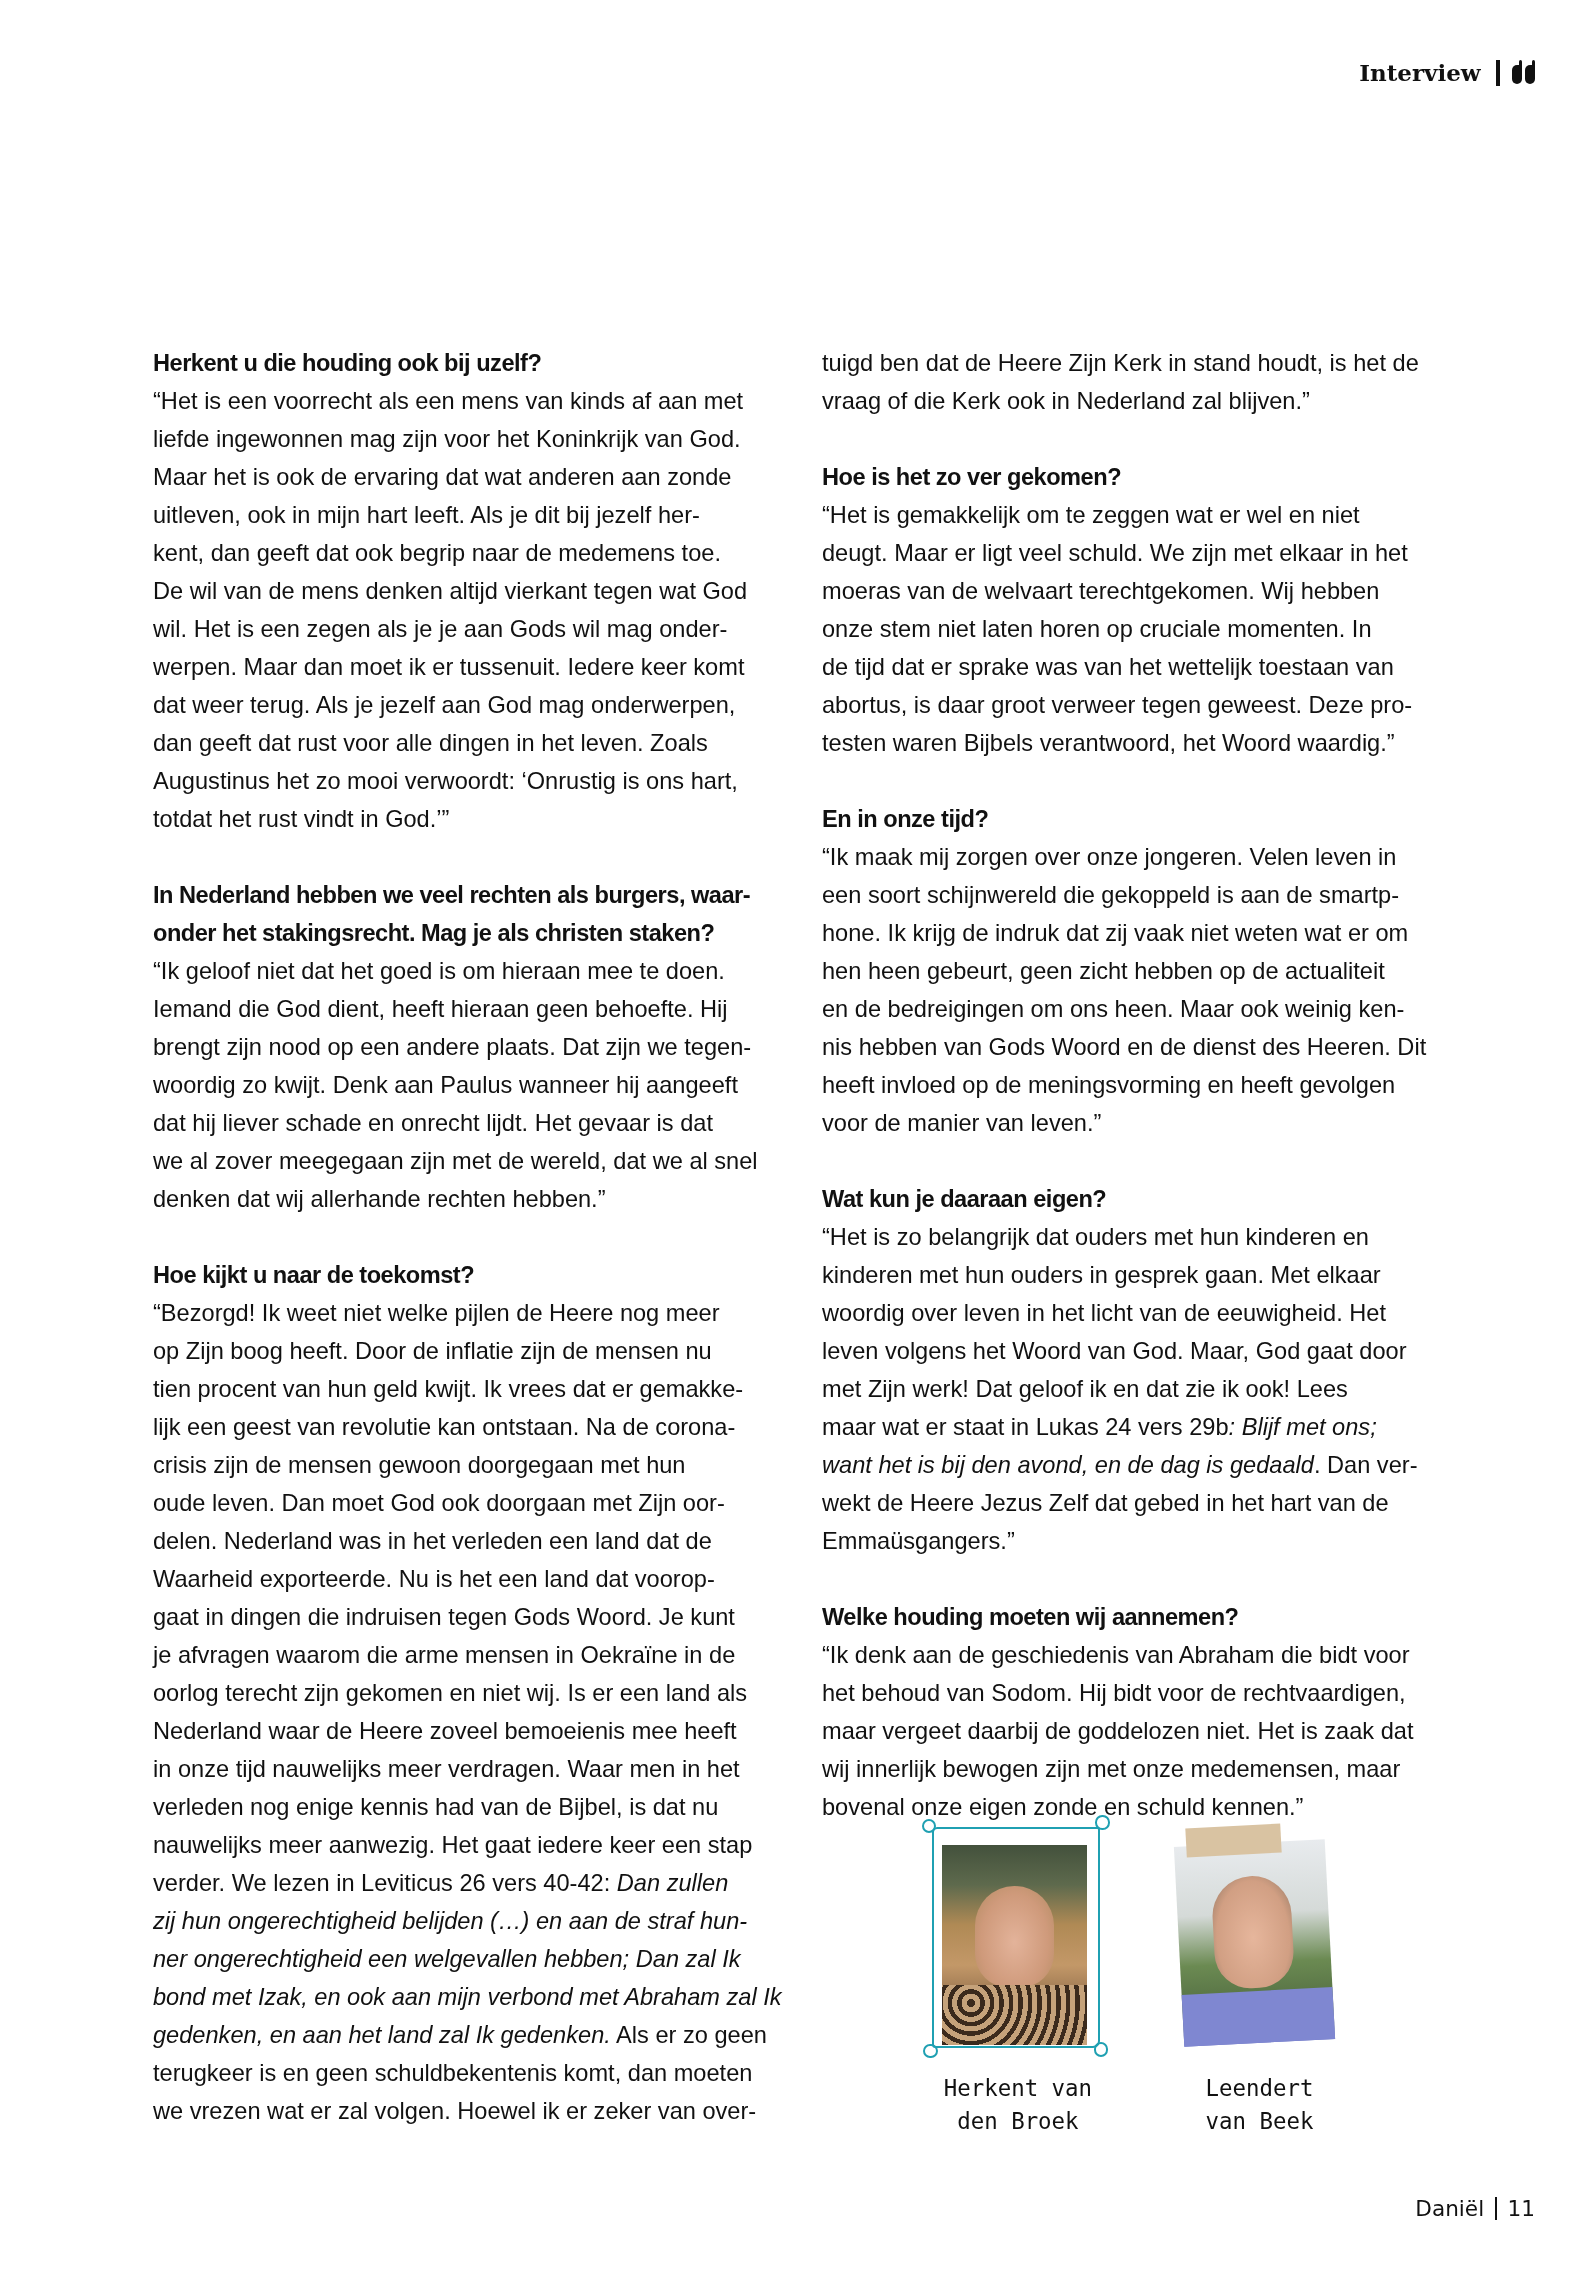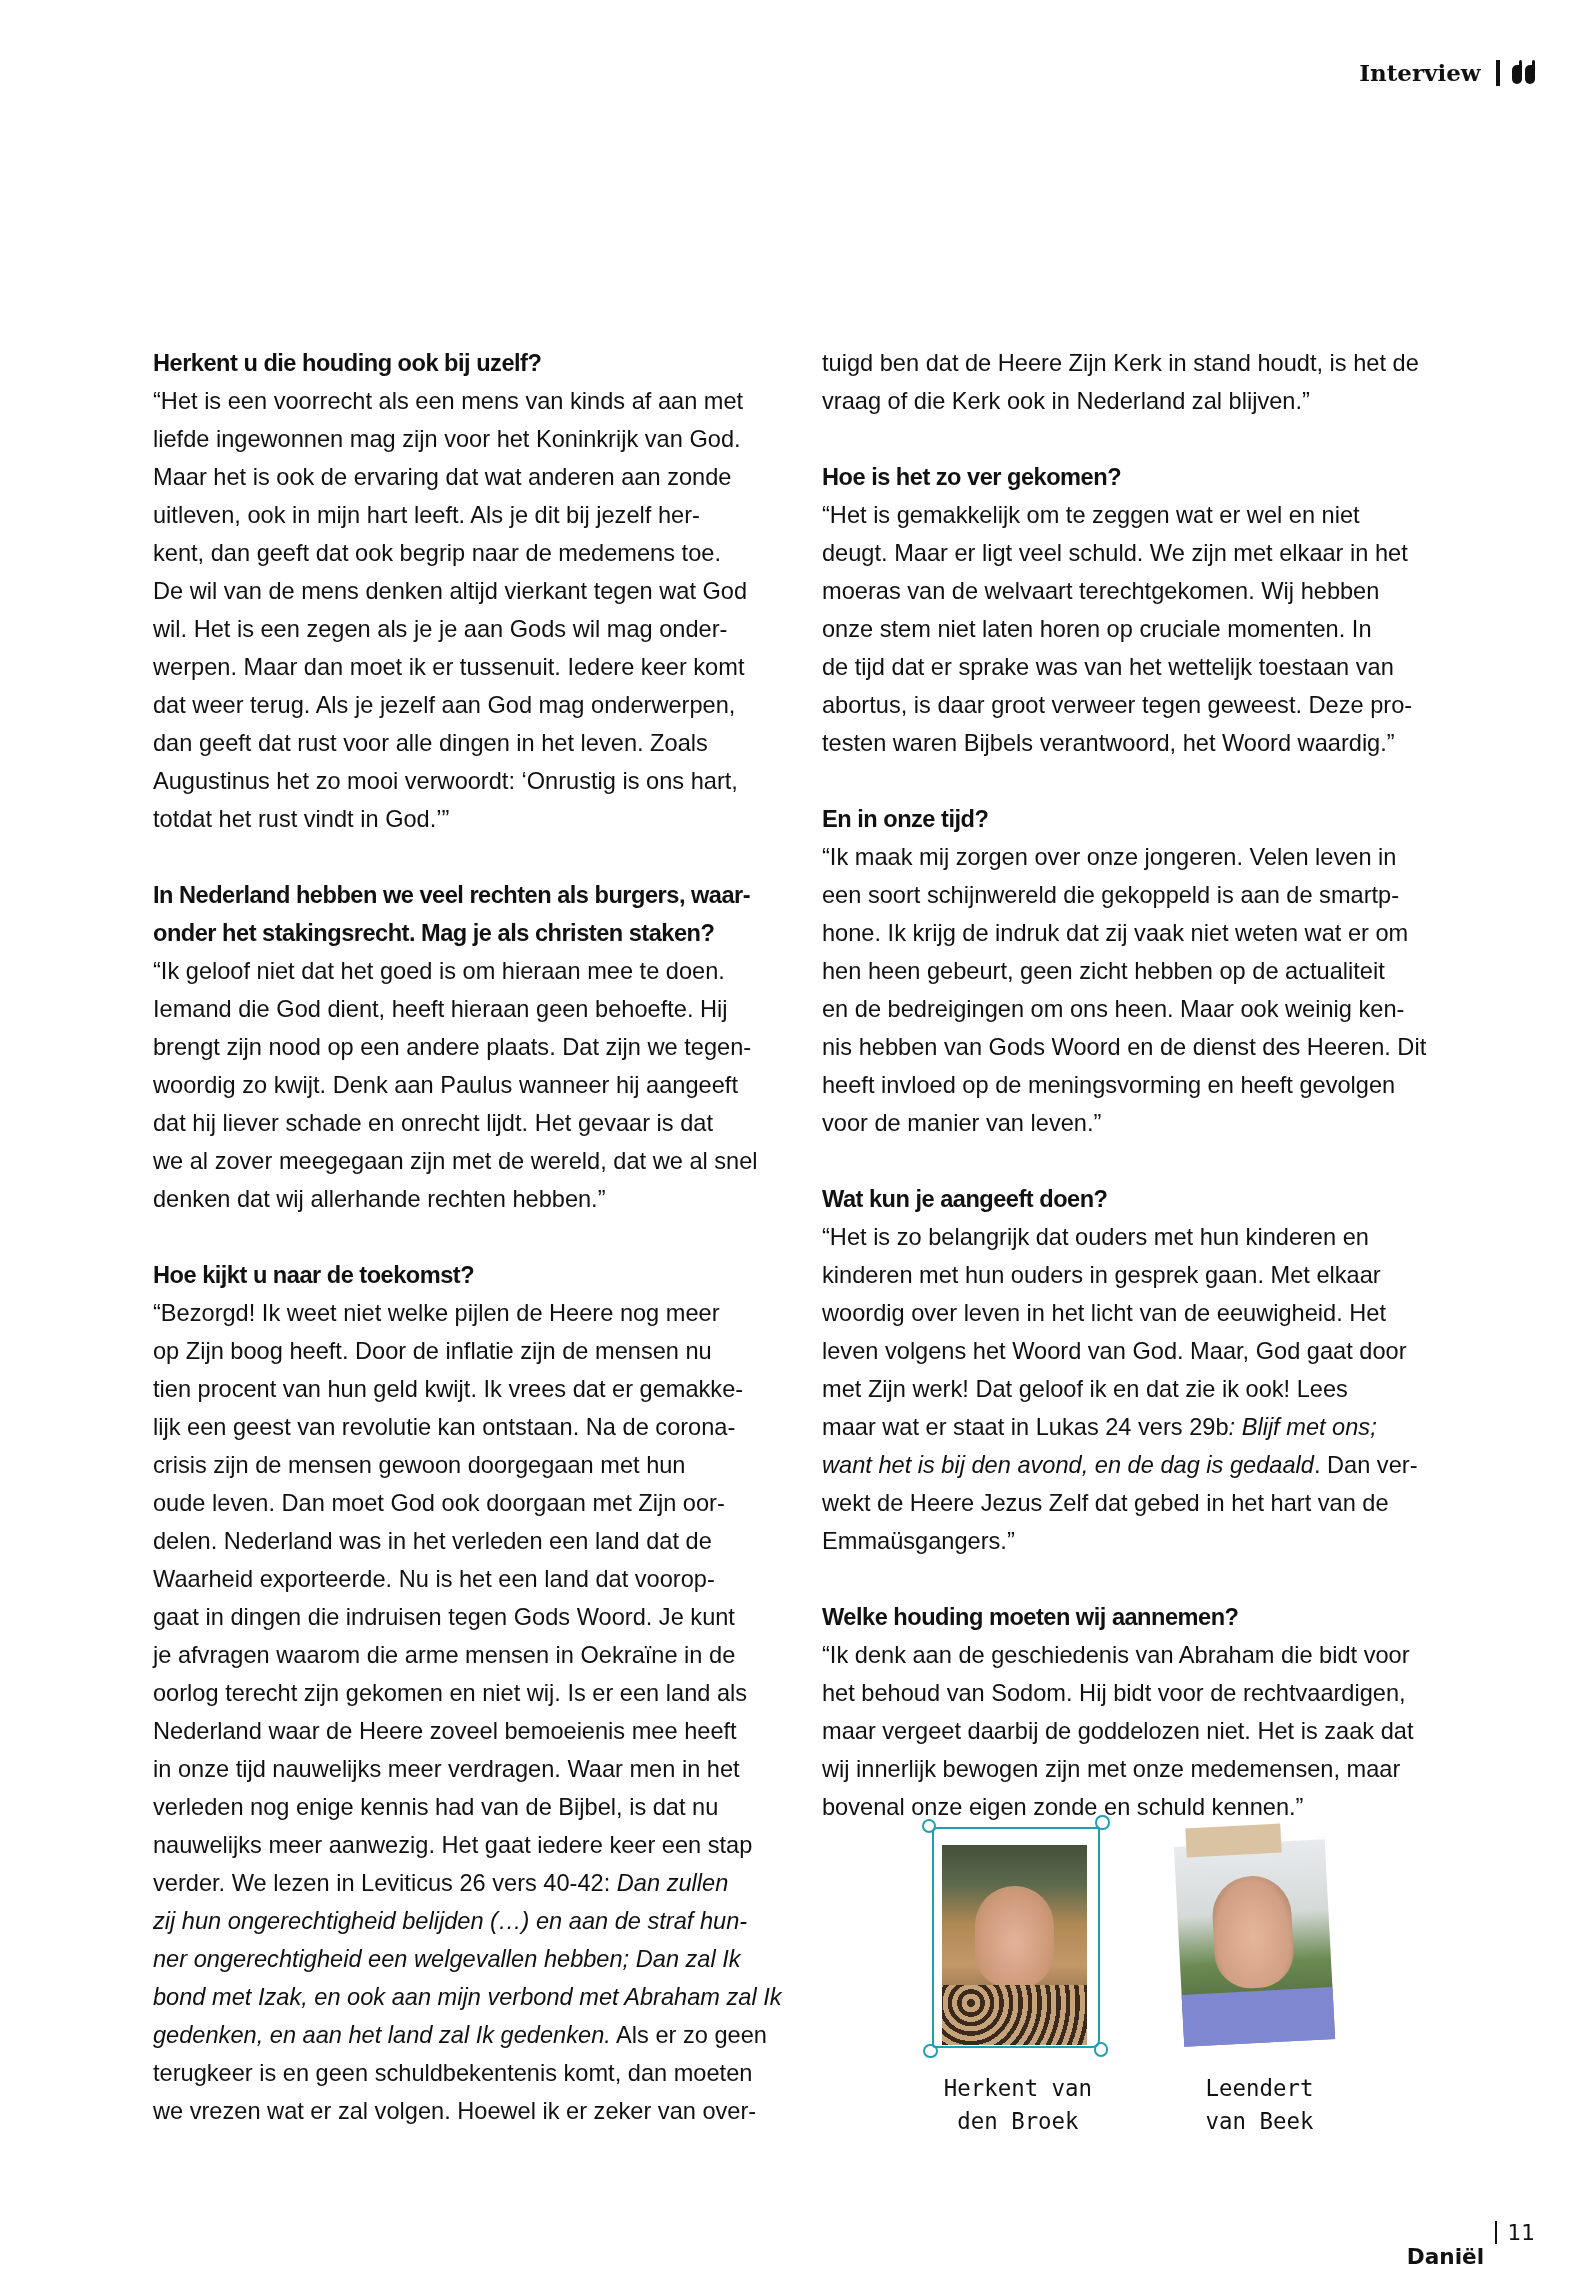--- a/index.html
+++ b/index.html
@@ -36,21 +36,21 @@
   .photo2 { position: absolute; left: 256px; top: 26px; width: 151px; height: 200px; transform: rotate(-3deg);
             background: linear-gradient(180deg, #e8ebee 0%, #d5dad8 35%, #6b8a52 60%, #557044 80%, #6f79c3 100%); }
   .photo2 .face { position: absolute; left: 35px; top: 33px; width: 79px; height: 112px; border-radius: 40px 40px 36px 36px;
                   background: radial-gradient(ellipse at 50% 55%, #e6b69c 0%, #d19f83 65%, #8a7360 100%); }
   .photo2 .shirt { position: absolute; left: 0; bottom: 0; width: 151px; height: 52px; background: #7f87d1; }
   .caption { position: absolute; font-family: "DejaVu Sans Mono", monospace; font-size: 22.4px; line-height: 33px; text-align: center; color: #111; }
   .caption-1 { left: -8.6px; top: 255px; width: 207px; }
   .caption-2 { left: 233px; top: 255px; width: 207px; }
 
   .footer { position: absolute; top: 2196px; right: 57px; font-family: "DejaVu Sans", sans-serif; font-size: 21.6px; display: flex; align-items: center; }
-  .footer .mag { font-weight: bold; margin-top: 48px; }
+  .footer .mag { font-weight: normal; }
   .footer .sep { display: inline-block; width: 2.6px; height: 22.4px; background: #111; margin: 0 10.4px; }
 </style>
 </head>
 <body>
 
 <div class="header">
   <span>Interview</span>
   <span class="sep"></span>
   <span class="quote-icon">
       <span></span>
@@ -123,21 +123,21 @@
     <p class="q">En in onze tijd?</p>
     <p>“Ik maak mij zorgen over onze jongeren. Velen leven in</p>
     <p>een soort schijnwereld die gekoppeld is aan de smartp-</p>
     <p>hone. Ik krijg de indruk dat zij vaak niet weten wat er om</p>
     <p>hen heen gebeurt, geen zicht hebben op de actualiteit</p>
     <p>en de bedreigingen om ons heen. Maar ook weinig ken-</p>
     <p>nis hebben van Gods Woord en de dienst des Heeren. Dit</p>
     <p>heeft invloed op de meningsvorming en heeft gevolgen</p>
     <p>voor de manier van leven.”</p>
     <div class="gap"></div>
-    <p class="q">Wat kun je aangeeft doen?</p>
+    <p class="q">Wat kun je daaraan eigen?</p>
     <p>“Het is zo belangrijk dat ouders met hun kinderen en</p>
     <p>kinderen met hun ouders in gesprek gaan. Met elkaar</p>
     <p>woordig over leven in het licht van de eeuwigheid. Het</p>
     <p>leven volgens het Woord van God. Maar, God gaat door</p>
     <p>met Zijn werk! Dat geloof ik en dat zie ik ook! Lees</p>
     <p><span>maar wat er staat in Lukas 24 vers 29b</span><em>: Blijf met ons;</em></p>
     <p><em>want het is bij den avond, en de dag is gedaald</em><span>. Dan ver-</span></p>
     <p>wekt de Heere Jezus Zelf dat gebed in het hart van de</p>
     <p>Emmaüsgangers.”</p>
     <div class="gap"></div>

